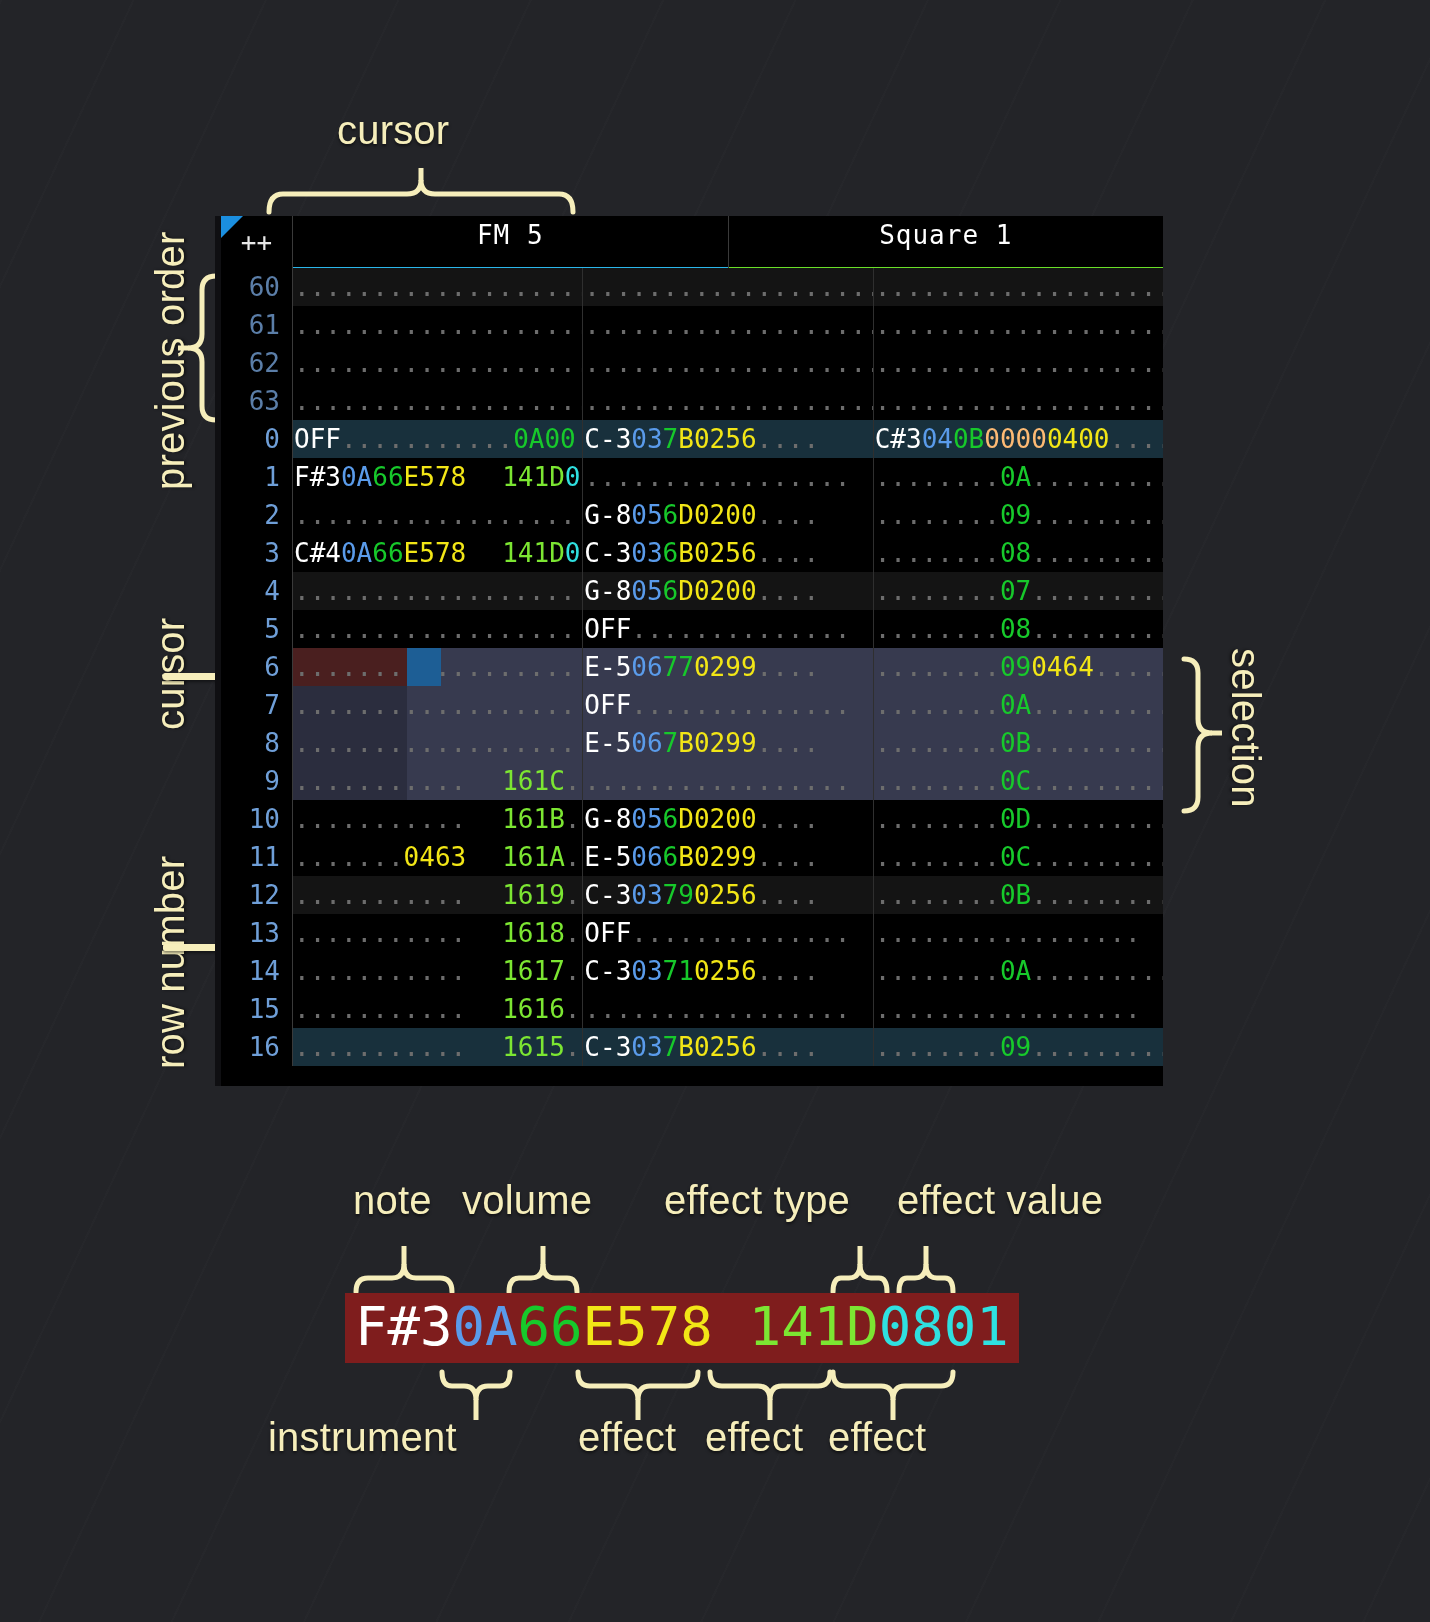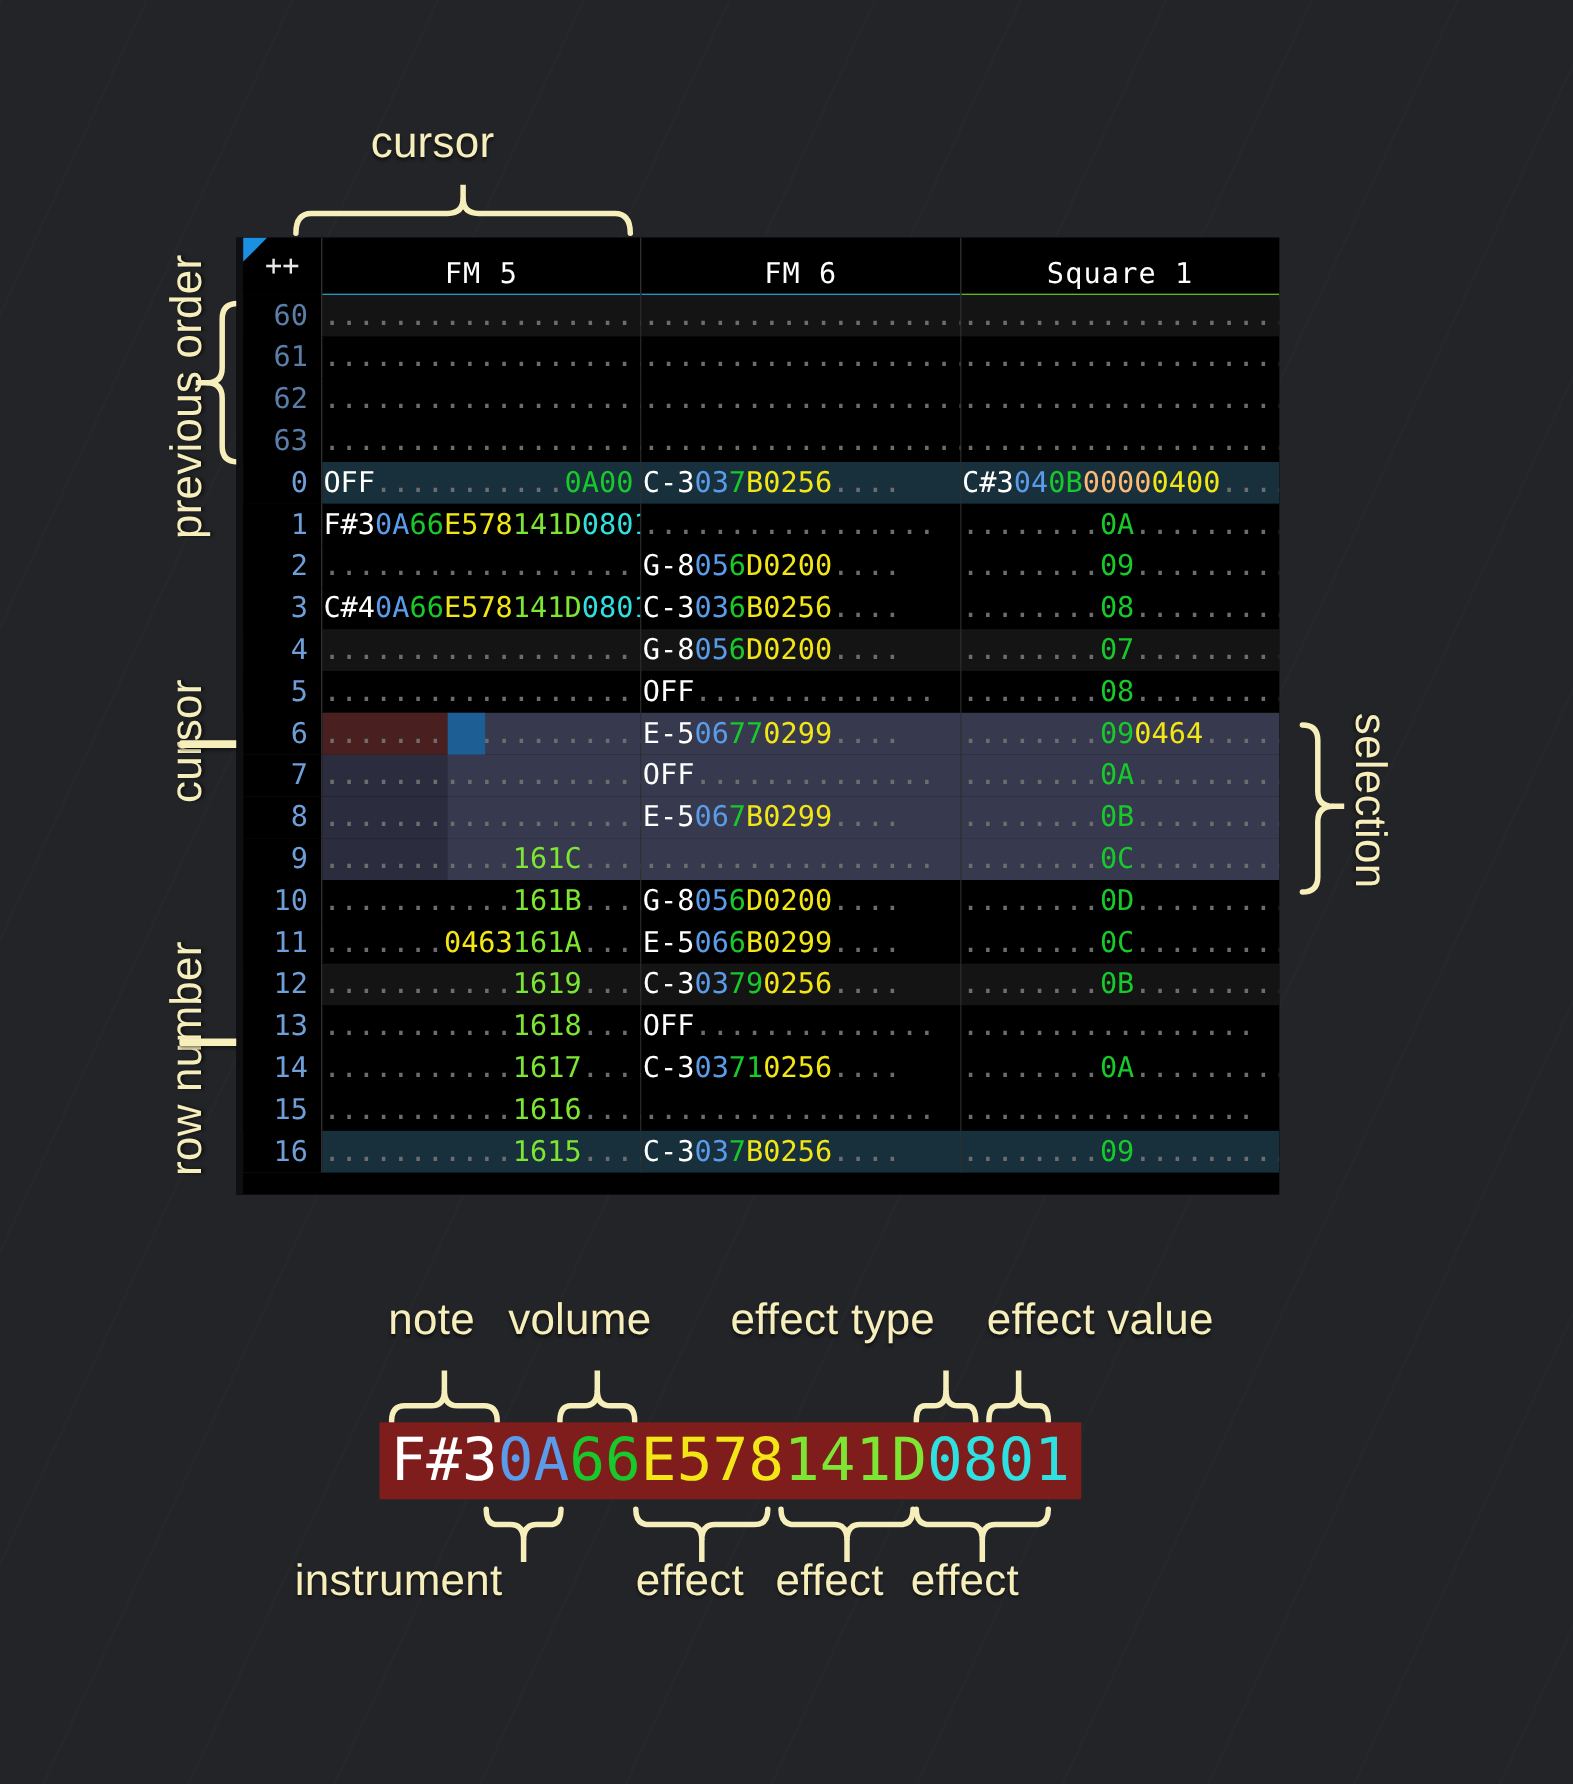--- a/index.html
+++ b/index.html
@@ -56,21 +56,21 @@
     border-right:1px solid #3a3a3a;
   }
   .corner .tri {
     position:absolute; left:0; top:0;
     width:0; height:0;
     border-top:22px solid #1b8fe0;
     border-right:22px solid transparent;
   }
   .chanhdr {
     flex:1 1 0; height:52px;
-    display:flex; align-items:flex-end; justify-content:center;
+    display:flex; align-items:flex-start; justify-content:center;
     color:#ffffff; font-size:26px; letter-spacing:1px;
     border-right:1px solid #3a3a3a;
     position:relative;
   }
   .chanhdr:last-child { border-right:none; }
   .chanhdr .uline {
     position:absolute; left:0; right:0; bottom:-4px; height:5px;
   }
 
   .rowsarea { position:relative; }
@@ -116,21 +116,21 @@
   #cursorbox {
     position:absolute; width:34px; height:38px;
     background:#1d5e95; z-index:4;
   }
 
   
   .n  { color:#ffffff; }              
   .i  { color:#5a9bea; }              
   .v  { color:#17c92b; }              
   .e1 { color:#f2e616; }              
-  .e2 { color:#7ce632; }              
+  .e2 { color:#7ce632;margin-left:36px; }              
   .e3 { color:#2fe0e0; }              
   .e4 { color:#fdba74; }              
   .d  { color:#6d6d6d; }
 
   
   #legend {
     position:absolute;
     left:345px; top:1293px;
     background:#7f1d1d;
     padding:3px 10px 5px 10px;
@@ -174,24 +174,20 @@
   <div class="hdr">
     <div class="corner">
       <span class="tri"></span>
       <span>++</span>
     </div>
     <div class="chanhdr">
       <span>FM 5</span>
       <span class="uline" style="background:#2ab6ea;"></span>
     </div>
     <div class="chanhdr">
-      <span>FM 6</span>
-      <span class="uline" style="background:#2ab6ea;"></span>
-    </div>
-    <div class="chanhdr">
       <span>Square 1</span>
       <span class="uline" style="background:#6ae028;"></span>
     </div>
   </div>
 
   <div class="rowsarea" id="rowsarea">
 
   <div class="row hl4">
         <div class="rownum prev">60</div>
         <div class="cell"><span class="d">.....................</span></div>

